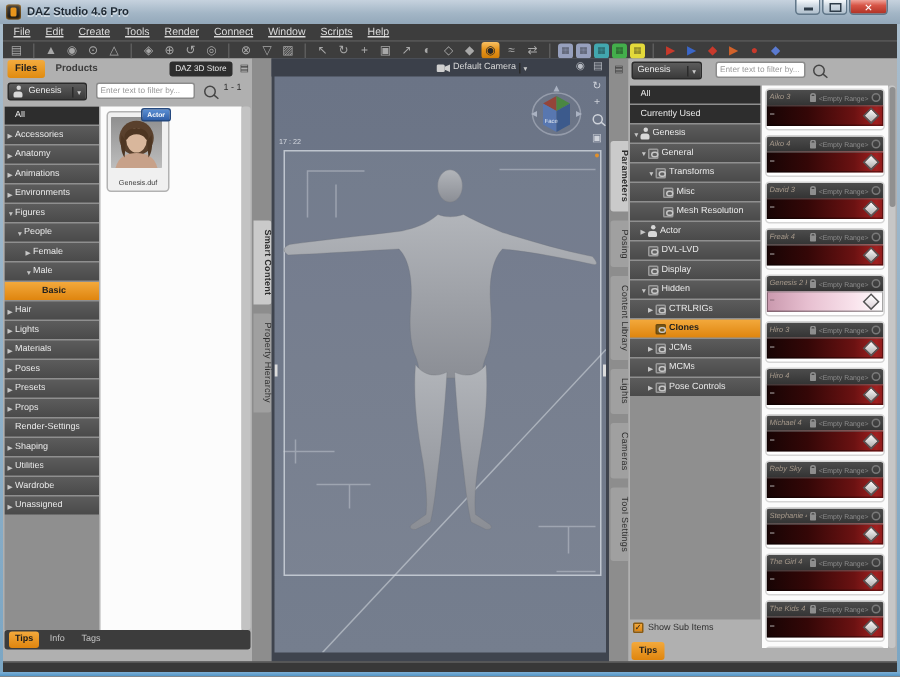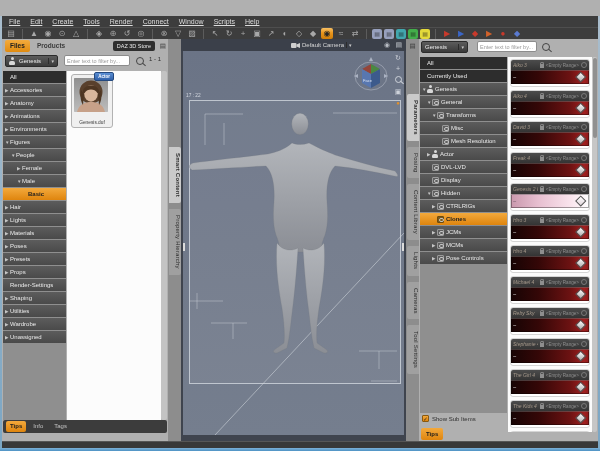--- a/index.html
+++ b/index.html
@@ -144,20 +144,33 @@
     font-size:5.5px;line-height:7px;color:#1e1e1e;text-align:center;box-sizing:border-box;}
   .rp-tips{position:absolute;left:2px;top:389px;height:12px;padding:0 5px;
     background:linear-gradient(#f3a93c,#df850e);border-radius:2px;font-size:6px;line-height:12px;
     color:#1c1c1c;font-weight:bold;}
 </style>
 </head>
 <body>
 
 <div id="win">
 
+  <div id="titlebar">
+    <span id="app-icon"></span>
+    <span id="title-text">DAZ Studio 4.6 Pro</span>
+    <span id="winbtns">
+      <span class="wbtn min">
+          <i></i>
+        </span>
+      <span class="wbtn max">
+          <i></i>
+        </span>
+      <span class="wbtn close"></span>
+    </span>
+  </div>
   <div id="menubar">
       <div class="menu-item">File</div>
       <div class="menu-item">Edit</div>
       <div class="menu-item">Create</div>
       <div class="menu-item">Tools</div>
       <div class="menu-item">Render</div>
       <div class="menu-item">Connect</div>
       <div class="menu-item">Window</div>
       <div class="menu-item">Scripts</div>
       <div class="menu-item">Help</div>

